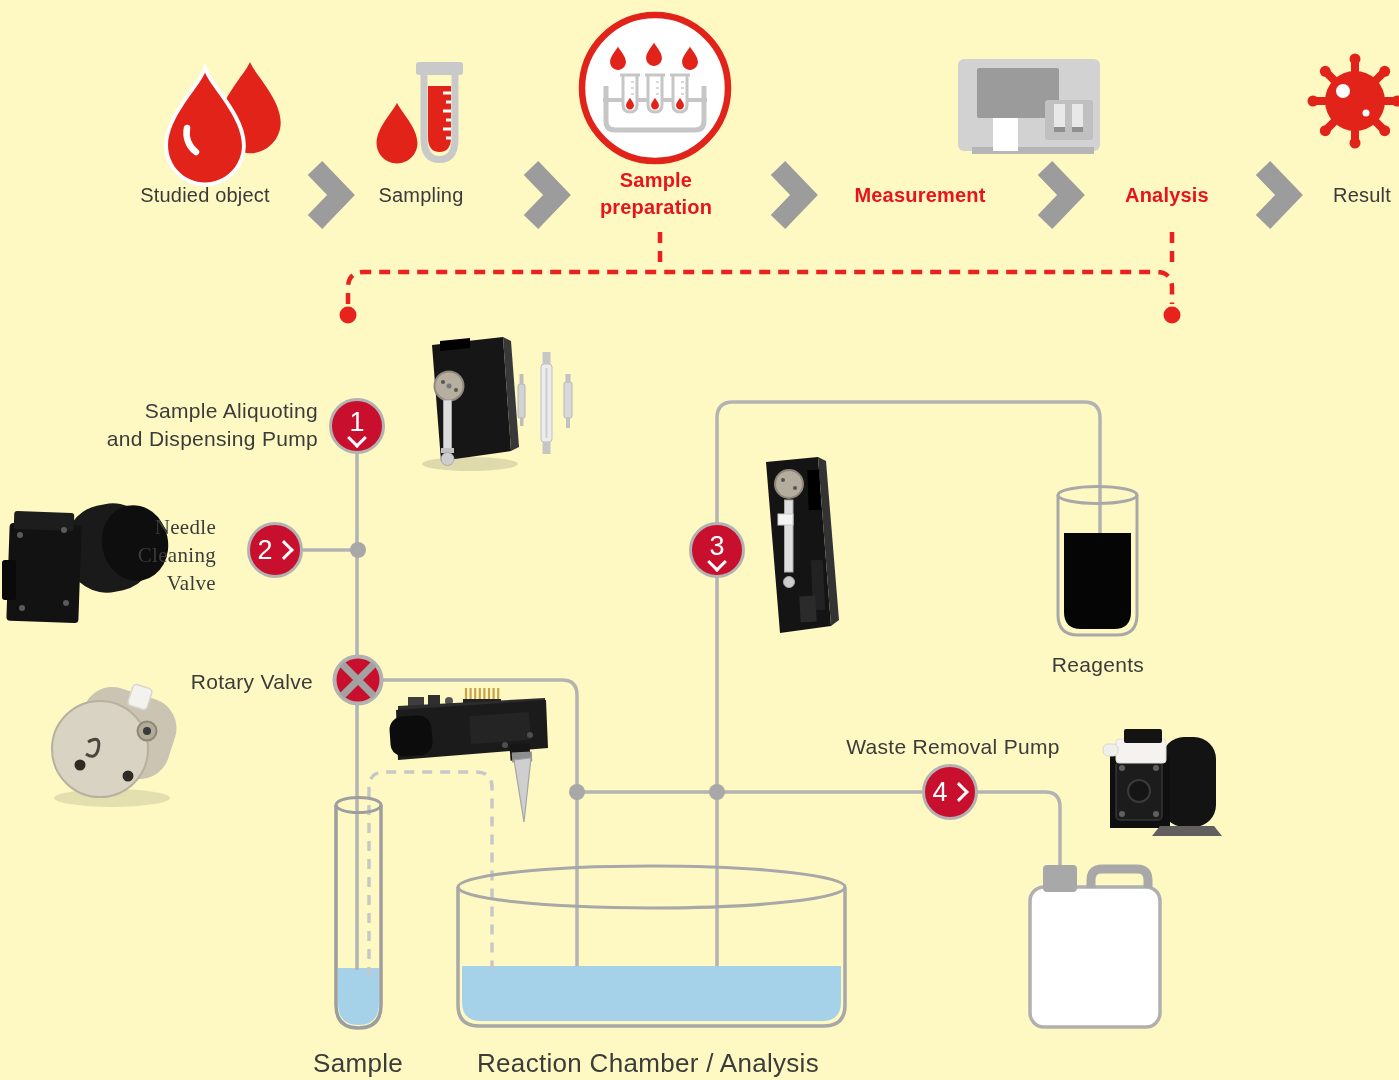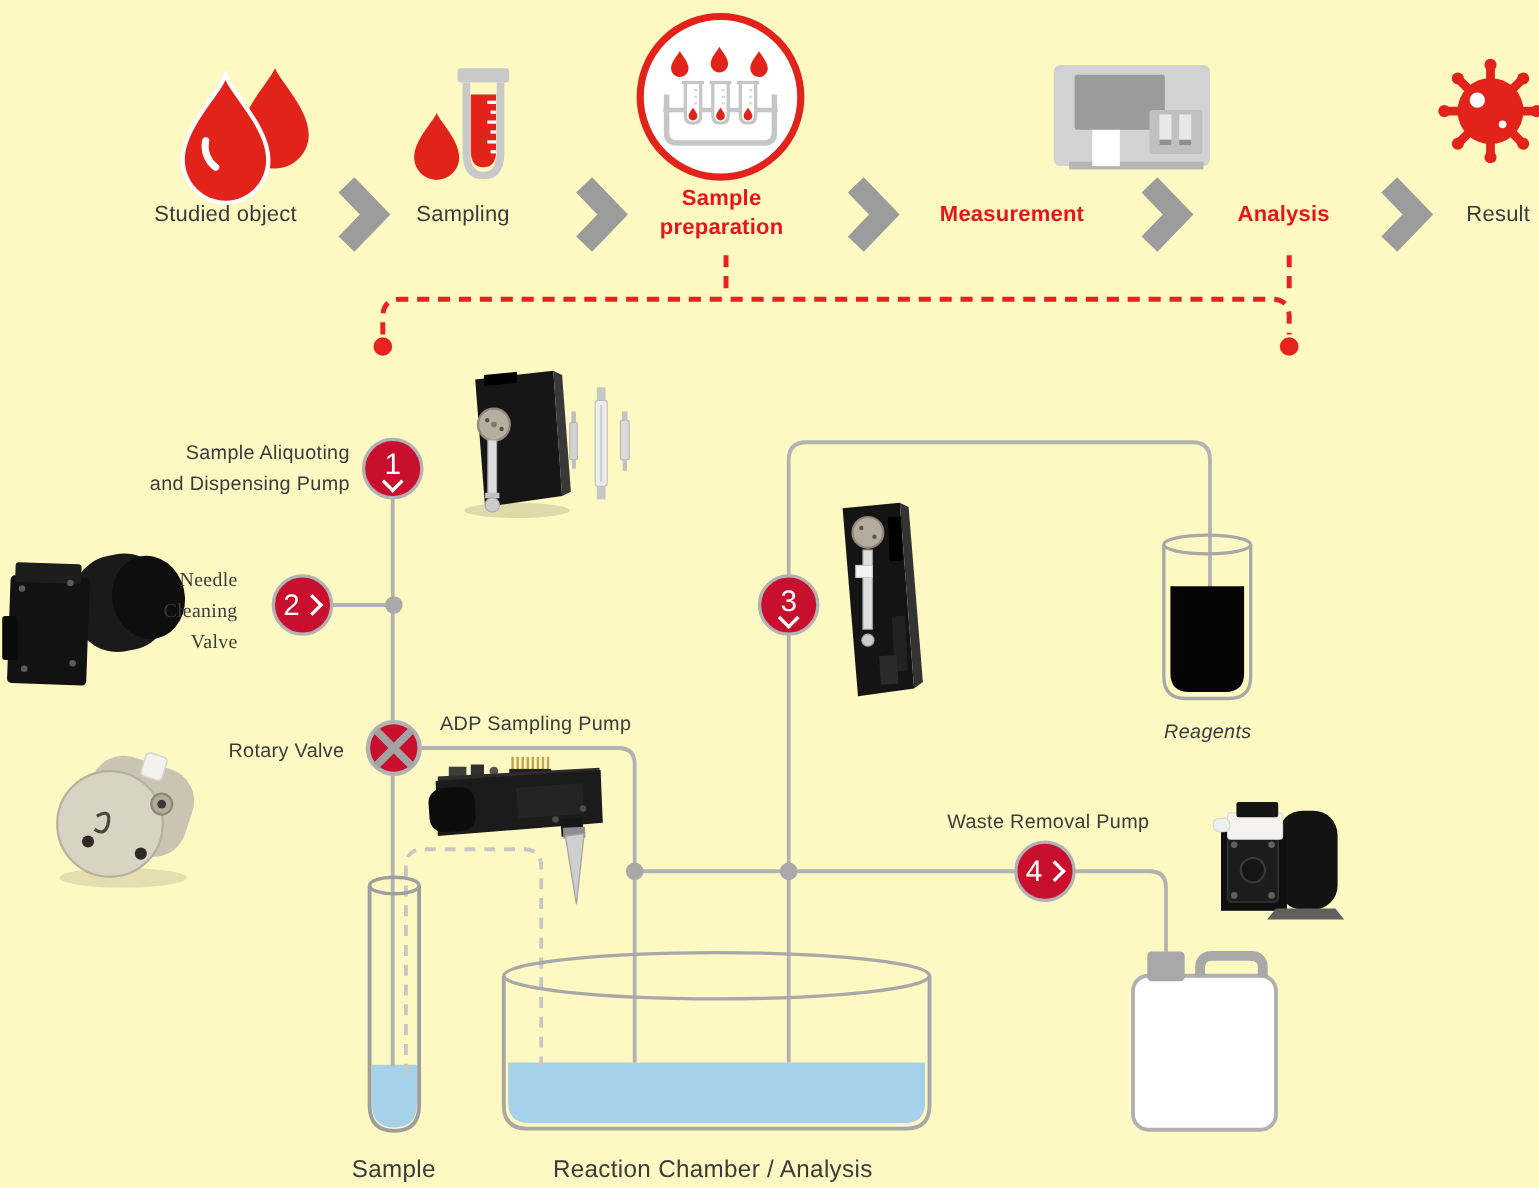--- a/index.html
+++ b/index.html
@@ -1,23 +1,23 @@
 <!DOCTYPE html>
 <html><head>
 <meta charset="utf-8">
 <style>
   html,body{margin:0;padding:0;background:#fff;}
   .stage{position:relative;width:1399px;height:1080px;background:#fef9c3;overflow:hidden;
          font-family:"Liberation Sans",sans-serif;}
   .stage svg{position:absolute;left:0;top:0;}
 
-  .lbl{position:absolute;color:#3b3b3a;font-size:18px;line-height:28px;letter-spacing:.3px;}
+  .lbl{position:absolute;color:#3b3b3a;font-size:21px;line-height:28px;letter-spacing:.3px;}
   .lbl.right{text-align:right;}
   .lbl.center{text-align:center;}
-  .lbl.big{font-size:22px;line-height:28px;}
+  .lbl.big{font-size:26px;line-height:28px;}
 
   .step-label{position:absolute;font-size:20px;line-height:26px;color:#3a3a3a;text-align:center;letter-spacing:.2px;}
   .step-label.red{color:#e8141b;font-weight:700;}
 
   .badge{position:absolute;width:50px;height:50px;border-radius:50%;
          background:#c8102e;border:3px solid #b2b2b2;box-sizing:content-box;
          display:flex;align-items:center;justify-content:center;color:#fff;}
   .badge.stack{flex-direction:column;}
   .badge .num{font-size:27px;line-height:24px;font-weight:400;}
   .badge.stack .num{margin-top:3px;}
@@ -317,20 +317,19 @@
 <div class="lbl right" style="left:58px;top:397px;width:260px;">
   <div>Sample Aliquoting</div>
   <div>and Dispensing Pump</div>
 </div>
 <div class="lbl right" style="left:76px;top:513px;width:140px;font-family:Liberation Serif, serif;">
   <div>Needle</div>
   <div>Cleaning</div>
   <div>Valve</div>
 </div>
 <div class="lbl right" style="left:153px;top:668px;width:160px;">Rotary Valve</div>
-<div class="lbl" style="left:400px;top:644px;width:280px;">ADP Sampling Pump</div>
 <div class="lbl center" style="left:823px;top:733px;width:260px;">Waste Removal Pump</div>
 
-<div class="lbl center" style="left:1018px;top:651px;width:160px;font-style:italic;">Reagents</div>
+<div class="lbl center" style="left:1018px;top:651px;width:160px;">Reagents</div>
 <div class="lbl center big" style="left:278px;top:1049px;width:160px;">Sample</div>
 <div class="lbl center big" style="left:458px;top:1049px;width:380px;">Reaction Chamber / Analysis</div>
 
 </div>
 
 </body></html>

